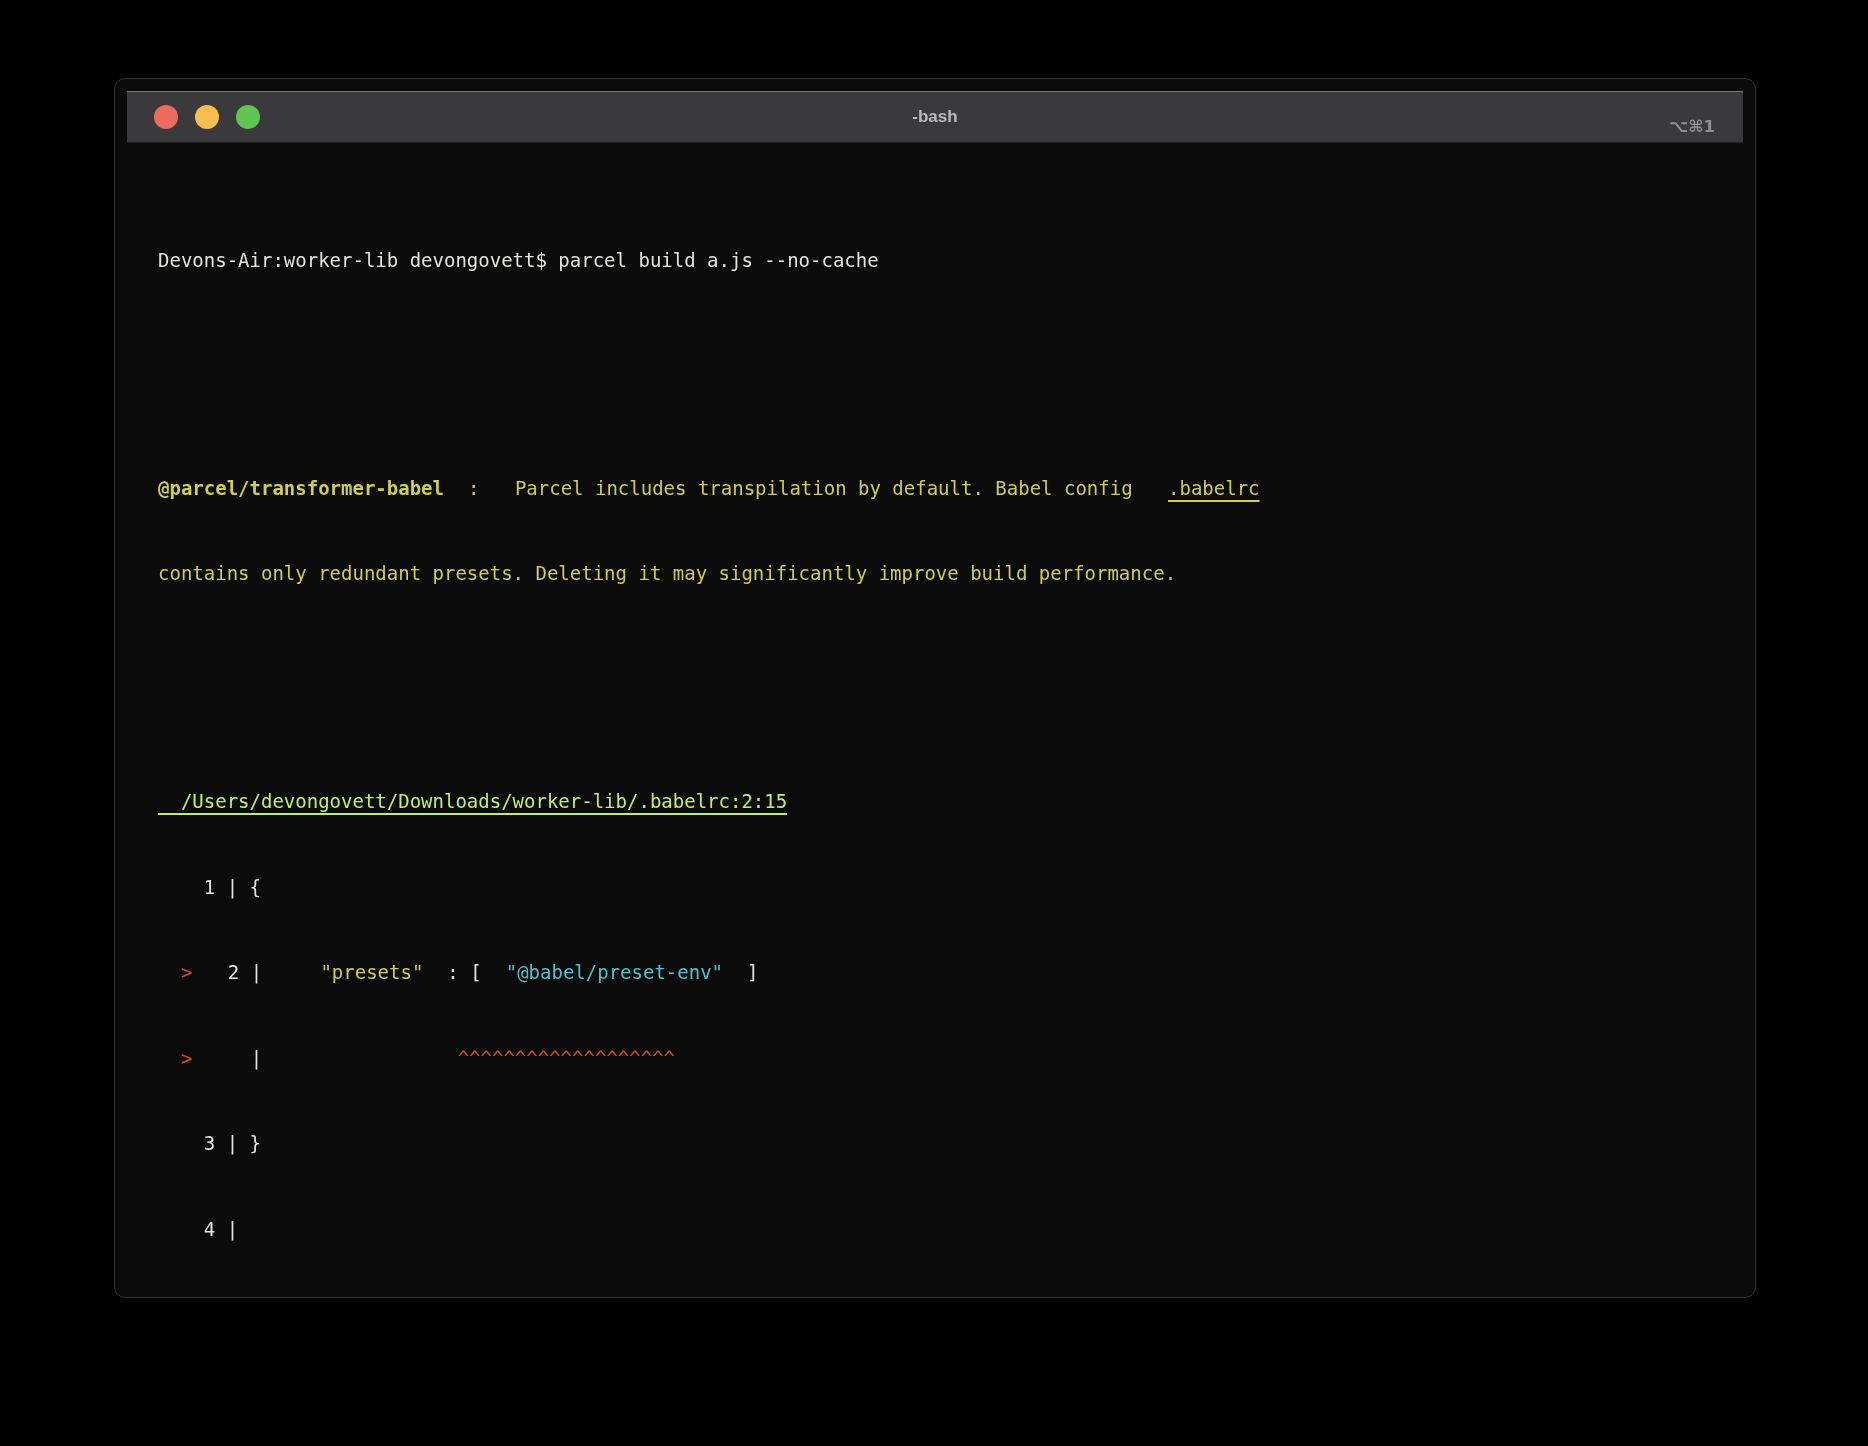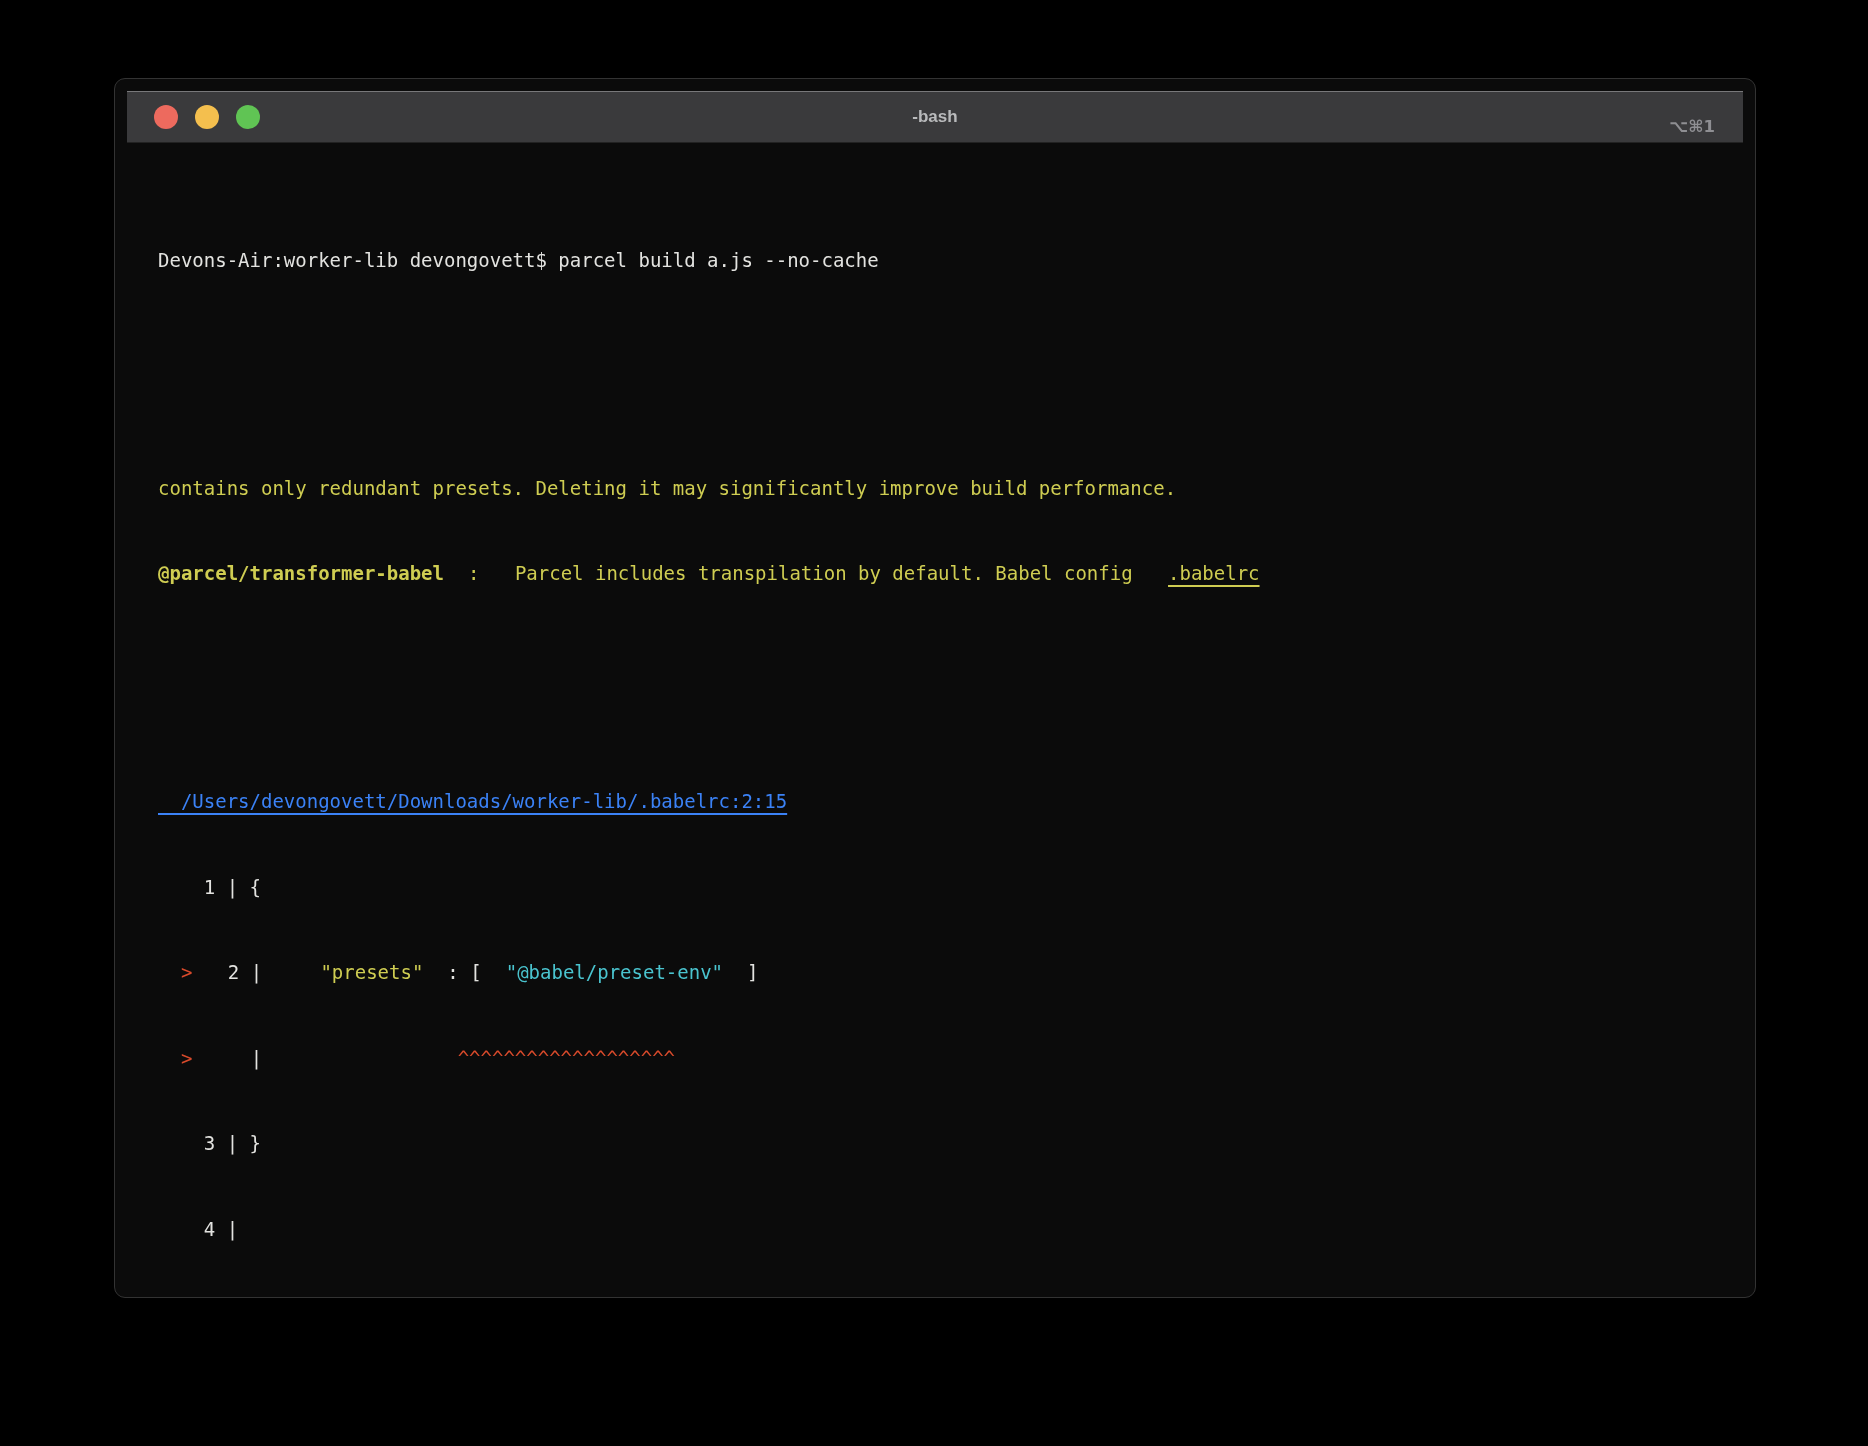--- a/index.html
+++ b/index.html
@@ -47,21 +47,21 @@
     font-size: 19px;
     line-height: 28.5px;
     color: #e3e3e0;
     white-space: pre;
   }
   .ln { height: 28.5px; }
   
   .c-def     { color: #e3e3e0; text-align: right; }
   .c-yellow  { color: #cfcd52; }
   .c-yellow-b{ color: #cfcd52; font-weight: bold; }
-  .c-gray    { color: #3b82f6; }
+  .c-gray    { color: #bef264; }
   .c-red     { color: #d84a2b; }
   .c-cyan    { color: #4ac4cf; }
   .u-solid  { text-decoration: underline; text-underline-offset: 5px; text-decoration-thickness: 1.5px; }
 </style>
 </head>
 <body>
 
 <div class="window">
 
   <div class="titlebar">
@@ -73,22 +73,22 @@
     <div class="title">-bash</div>
     <div class="shortcut">⌥⌘1</div>
   </div>
 
   <div class="content">
 
     <div class="ln"><span class="c-def">Devons-Air:worker-lib devongovett$ parcel build a.js --no-cache</span></div>
 
     <div class="ln"></div>
 
+    <div class="ln"><span class="c-yellow-b">@parcel/transformer-babel</span><span class="c-yellow">: </span><span class="c-yellow">Parcel includes transpilation by default. Babel config </span><span class="c-yellow u-solid">.babelrc</span></div>
     <div class="ln"><span class="c-yellow">contains only redundant presets. Deleting it may significantly improve build performance.</span></div>
-    <div class="ln"><span class="c-yellow-b">@parcel/transformer-babel</span><span class="c-yellow">: </span><span class="c-yellow">Parcel includes transpilation by default. Babel config </span><span class="c-yellow u-solid">.babelrc</span></div>
 
     <div class="ln"></div>
 
     <div class="ln"><span class="c-gray u-solid">  /Users/devongovett/Downloads/worker-lib/.babelrc:2:15</span></div>
     <div class="ln"><span class="c-def">    1 | {</span></div>
     <div class="ln"><span class="c-red">  &gt; </span><span class="c-def">2 |   </span><span class="c-yellow">"presets"</span><span class="c-def">: [</span><span class="c-cyan">"@babel/preset-env"</span><span class="c-def">]</span></div>
     <div class="ln"><span class="c-red">  &gt; </span><span class="c-def">  |               </span><span class="c-red">^^^^^^^^^^^^^^^^^^^</span></div>
     <div class="ln"><span class="c-def">    3 | }</span></div>
     <div class="ln"><span class="c-def">    4 |</span></div>
 

